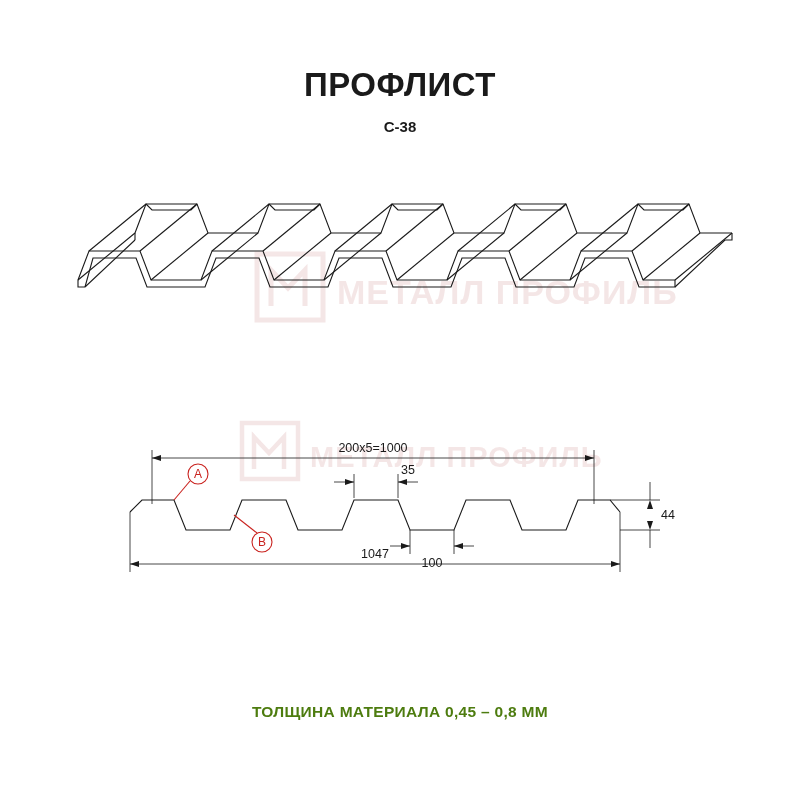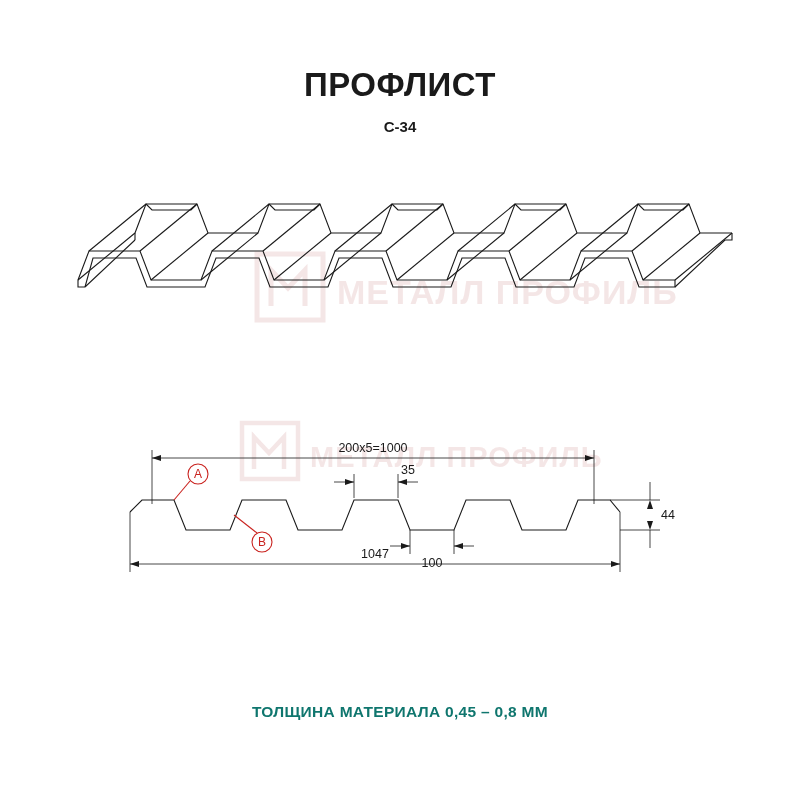--- a/index.html
+++ b/index.html
@@ -43,21 +43,21 @@
   }
   .footer-note {
     position: absolute;
     top: 703px;
     left: 0;
     width: 800px;
     text-align: center;
     font-size: 15.5px;
     font-weight: bold;
     letter-spacing: 0.3px;
-    color: #0f766e;
+    color: #4d7c0f;
   }
   .iso-wrap {
     position: absolute;
     top: 175px;
     left: 60px;
     width: 690px;
     height: 180px;
   }
   .section-wrap {
     position: absolute;
@@ -79,21 +79,21 @@
   .red { fill: none; stroke: #c9221e; stroke-width: 1.1; }
   .redtxt { fill: #c9221e; font-family: "Liberation Sans", sans-serif; font-size: 12px; }
   .dtxt { fill: #1a1a1a; font-family: "Liberation Sans", sans-serif; font-size: 12.5px; }
 </style>
 </head>
 <body>
 
 <div class="page">
 
   <div class="title">ПРОФЛИСТ</div>
-  <div class="subtitle">С-34</div>
+  <div class="subtitle">С-38</div>
 
   <div class="wm wm1">
     <svg width="360" height="115" viewBox="0 0 360 115">
       <g opacity="0.45">
         <rect x="2" y="22" width="66" height="66" fill="none" stroke="#e8c9c9" stroke-width="5"></rect>
         <path d="M16 74 L16 38 L33 56 L50 38 L50 74" fill="none" stroke="#e8c9c9" stroke-width="5"></path>
         <text x="82" y="72" font-family="Liberation Sans, sans-serif" font-size="34" font-weight="bold" fill="#e8c9c9" letter-spacing="1">МЕТАЛЛ ПРОФИЛЬ</text>
       </g>
     </svg>
   </div>

